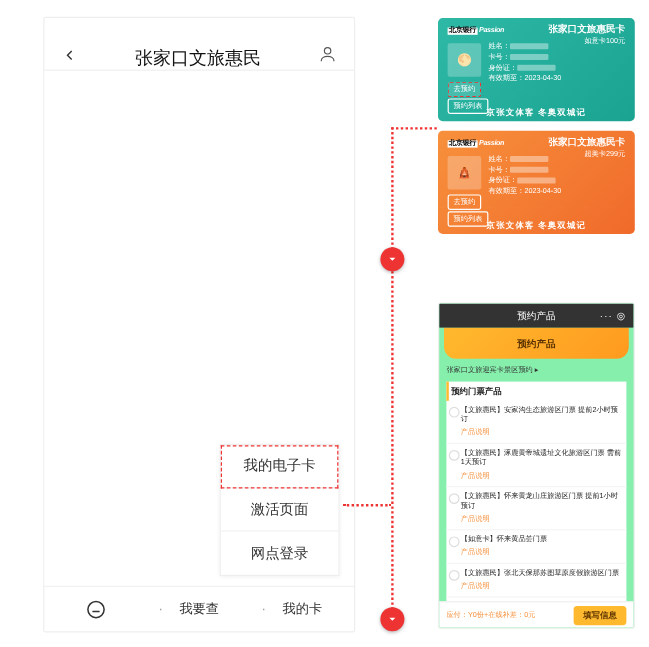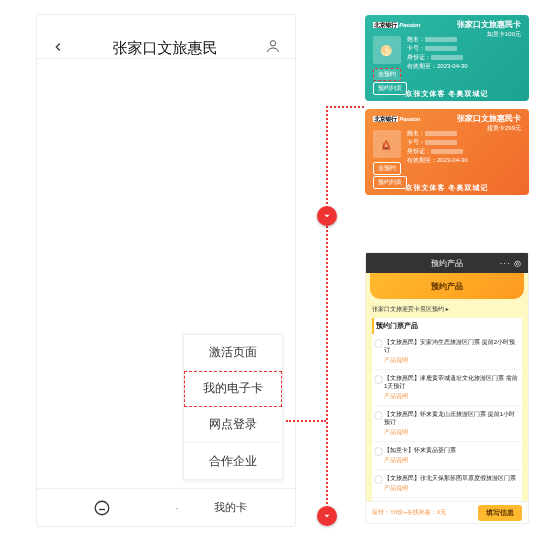--- a/index.html
+++ b/index.html
@@ -38,21 +38,21 @@
 .card-sub{position:absolute;right:8px;top:15px;font-size:6px}
 .card-thumb{position:absolute;left:8px;top:21px;width:28px;height:28px;background:rgba(255,255,255,.25);border-radius:2px;display:flex;align-items:center;justify-content:center;font-size:10px}
 .card-info{position:absolute;left:42px;top:20px;font-size:6px;line-height:9px}
 .card-info .blur{display:inline-block;width:32px;height:5px;background:rgba(255,255,255,.4);border-radius:1px;vertical-align:middle}
 .card-btn{display:inline-block;border:1px solid #fff;border-radius:2px;padding:1px 4px;font-size:6px;margin-top:1px}
 .card-btn.hl{border:1px dashed #e33;background:rgba(255,255,255,.15)}
 .card-foot{position:absolute;left:0;right:0;bottom:2px;text-align:center;font-size:7px;font-weight:600;letter-spacing:1px}
 .card-wave{position:absolute;left:0;right:0;bottom:12px;height:10px;background:radial-gradient(circle at 10% 100%,rgba(255,255,255,.2) 15%,transparent 16%) repeat-x;background-size:20px 20px;opacity:.5}
 
 
-.phone-r{position:absolute;left:365px;top:252px;width:164px;height:272px;background:#fef9c3;border:1px solid #eee;border-radius:2px;overflow:hidden;font-size:7px}
+.phone-r{position:absolute;left:365px;top:252px;width:164px;height:272px;background:#86efac;border:1px solid #eee;border-radius:2px;overflow:hidden;font-size:7px}
 .pr-head{height:20px;background:#333;color:#fff;display:flex;align-items:center;justify-content:center;font-size:8px;position:relative}
 .pr-head .dots{position:absolute;right:6px;letter-spacing:1px}
 .pr-banner{height:26px;background:linear-gradient(135deg,#ffb92e,#ff9a1f);display:flex;align-items:center;justify-content:center;color:#5a3200;font-size:8px;font-weight:600;border-radius:0 0 10px 10px;margin:0 4px}
 .pr-notice{margin:6px 6px 4px;font-size:6px;color:#333;line-height:9px}
 .pr-section{margin:2px 6px;background:#fff}
 .pr-sec-title{font-size:7px;font-weight:700;color:#222;padding:3px 2px;border-left:2px solid #ffb92e}
 .pr-item{padding:4px 2px 4px 12px;position:relative;border-bottom:1px solid #f4f4f4}
 .pr-item:before{content:"";position:absolute;left:2px;top:5px;width:7px;height:7px;border:1px solid #ddd;border-radius:50%}
 .pr-item .t{color:#222;font-size:6px;line-height:8px}
 .pr-item .d{color:#f7903c;font-size:6px;margin-top:2px}
@@ -70,36 +70,36 @@
           <polyline points="15 18 9 12 15 6"></polyline>
         </svg></span>
     <span class="pl-title">张家口文旅惠民</span>
     <span class="pl-avatar"><svg viewBox="0 0 24 24">
           <circle cx="12" cy="8" r="4"></circle>
           <path d="M4 21c0-4 4-6 8-6s8 2 8 6"></path>
         </svg></span>
   </div>
   <div class="pl-body">
     <div class="pl-menu">
+      <div class="pl-menu-item highlight">我的电子卡</div>
       <div class="pl-menu-item">激活页面</div>
-      <div class="pl-menu-item highlight">我的电子卡</div>
       <div class="pl-menu-item">网点登录</div>
-      <div class="pl-menu-item">合作企业</div>
     </div>
   </div>
   <div class="pl-bottom">
     <div class="pl-bt icon">
         <svg viewBox="0 0 24 24">
           <circle cx="12" cy="12" r="9"></circle>
           <line x1="8" y1="10" x2="8" y2="10"></line>
           <line x1="12" y1="10" x2="12" y2="10"></line>
           <line x1="16" y1="10" x2="16" y2="10"></line>
           <line x1="8" y1="14" x2="16" y2="14"></line>
         </svg>
       </div>
+    <div class="pl-bt">我要查</div>
     <div class="pl-bt">我的卡</div>
   </div>
 </div>
 
 <div class="dots-h" style="left:286px;top:420px;width:40px"></div>
 <div class="dots-v" style="left:326px;top:106px;height:410px"></div>
 <div class="dots-h" style="left:326px;top:106px;width:38px"></div>
 <div class="arrow-down" style="left:317px;top:206px">
     <svg viewBox="0 0 24 24">
       <path d="M6 9l6 6 6-6z"></path>

